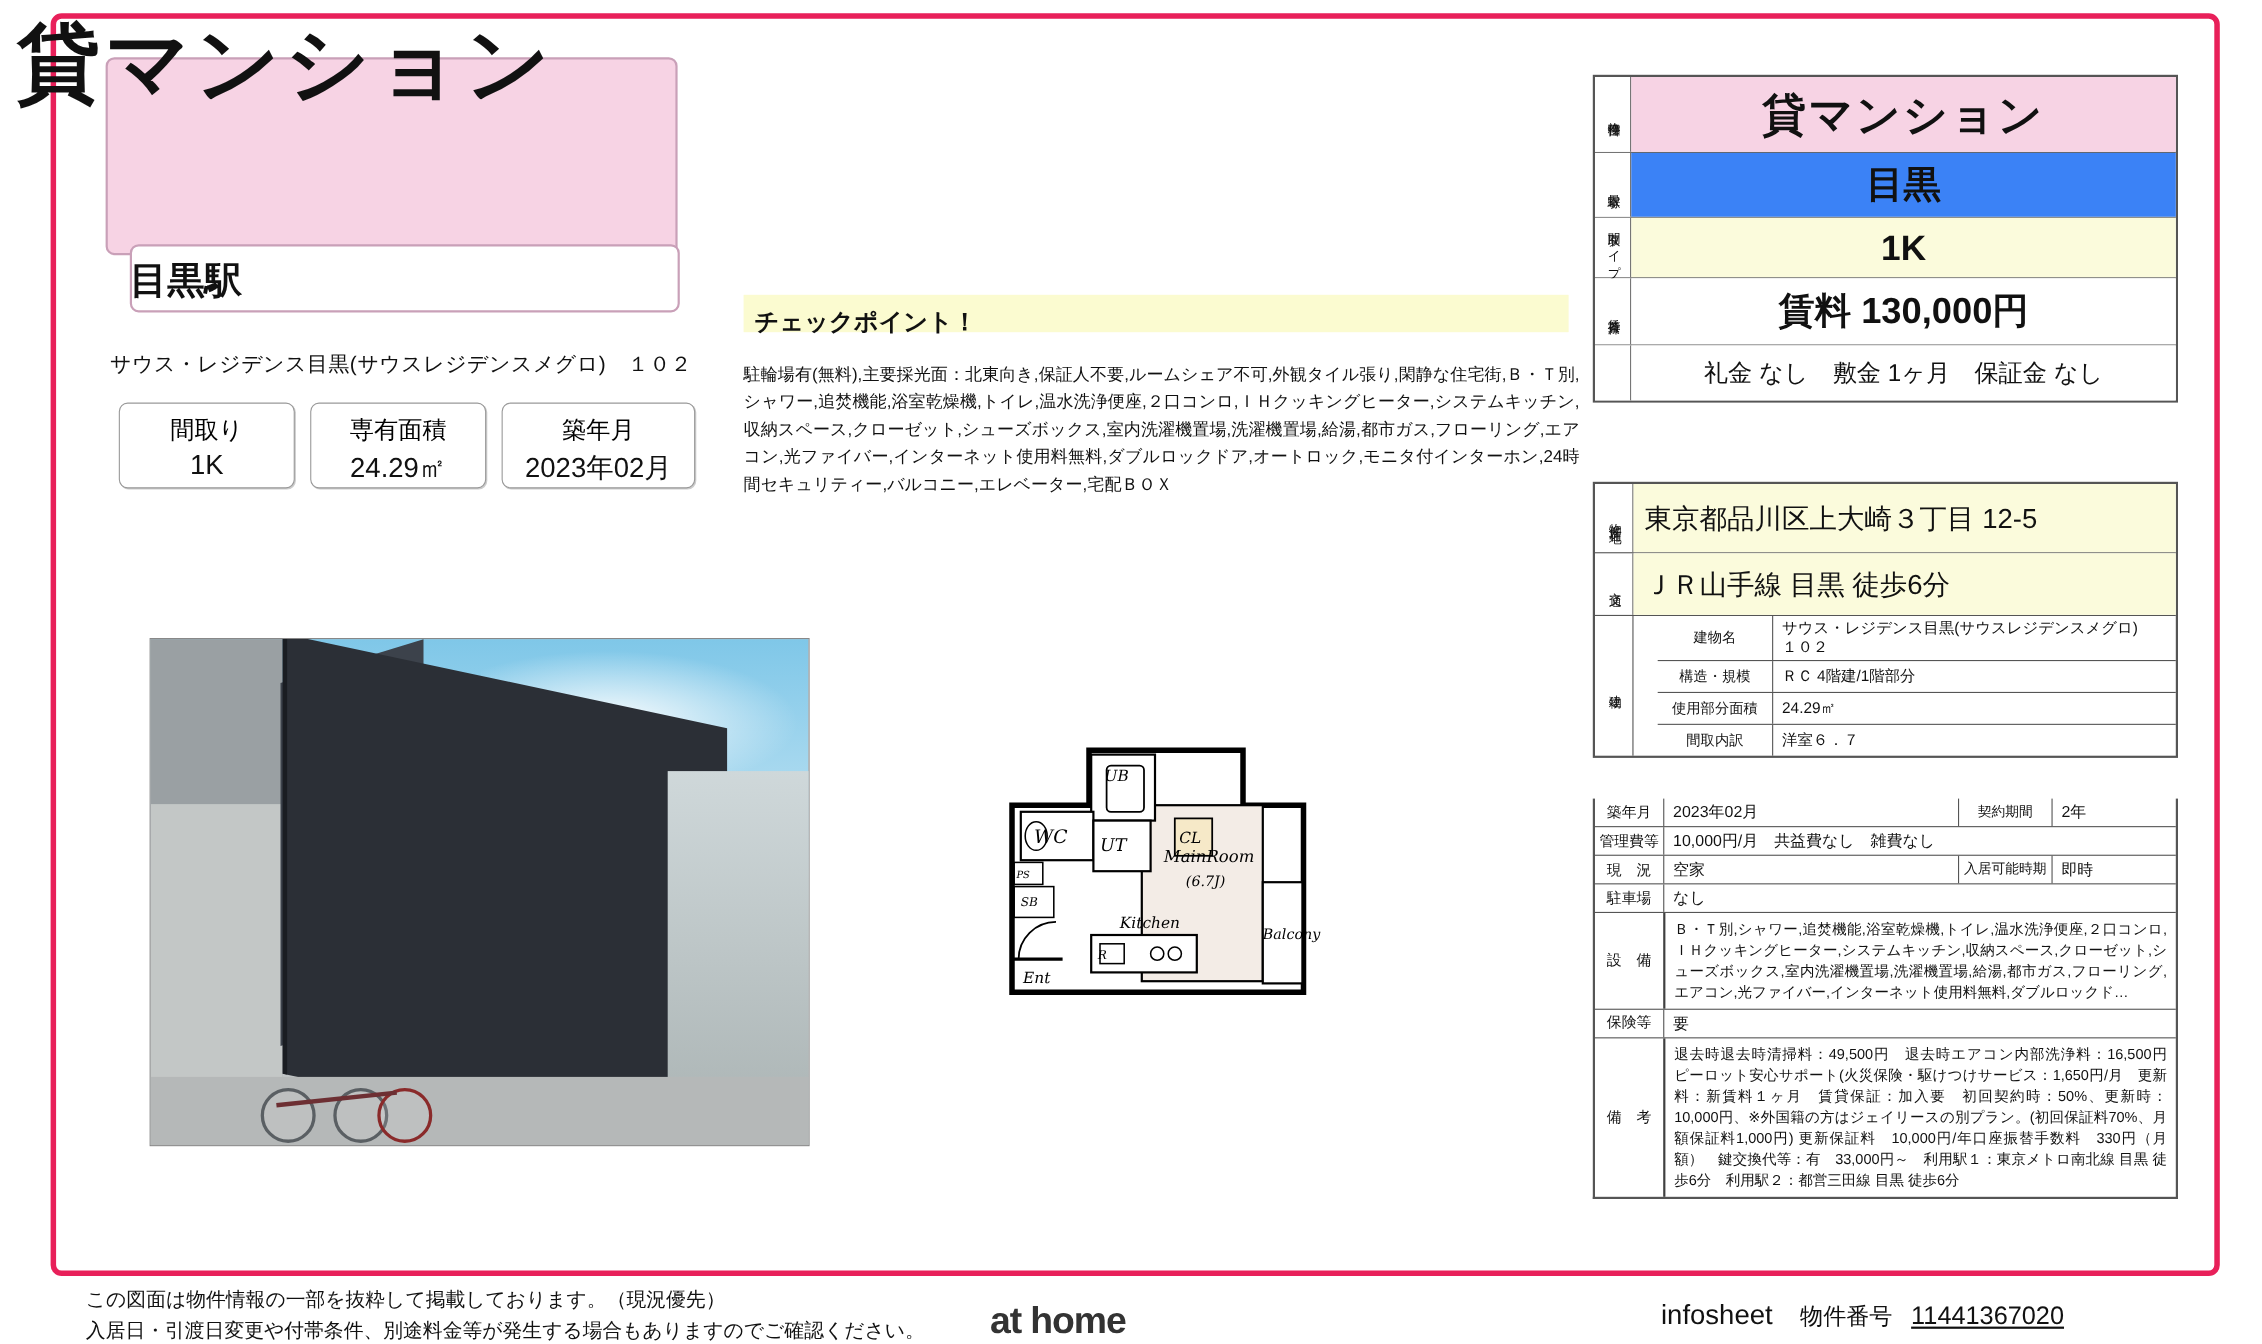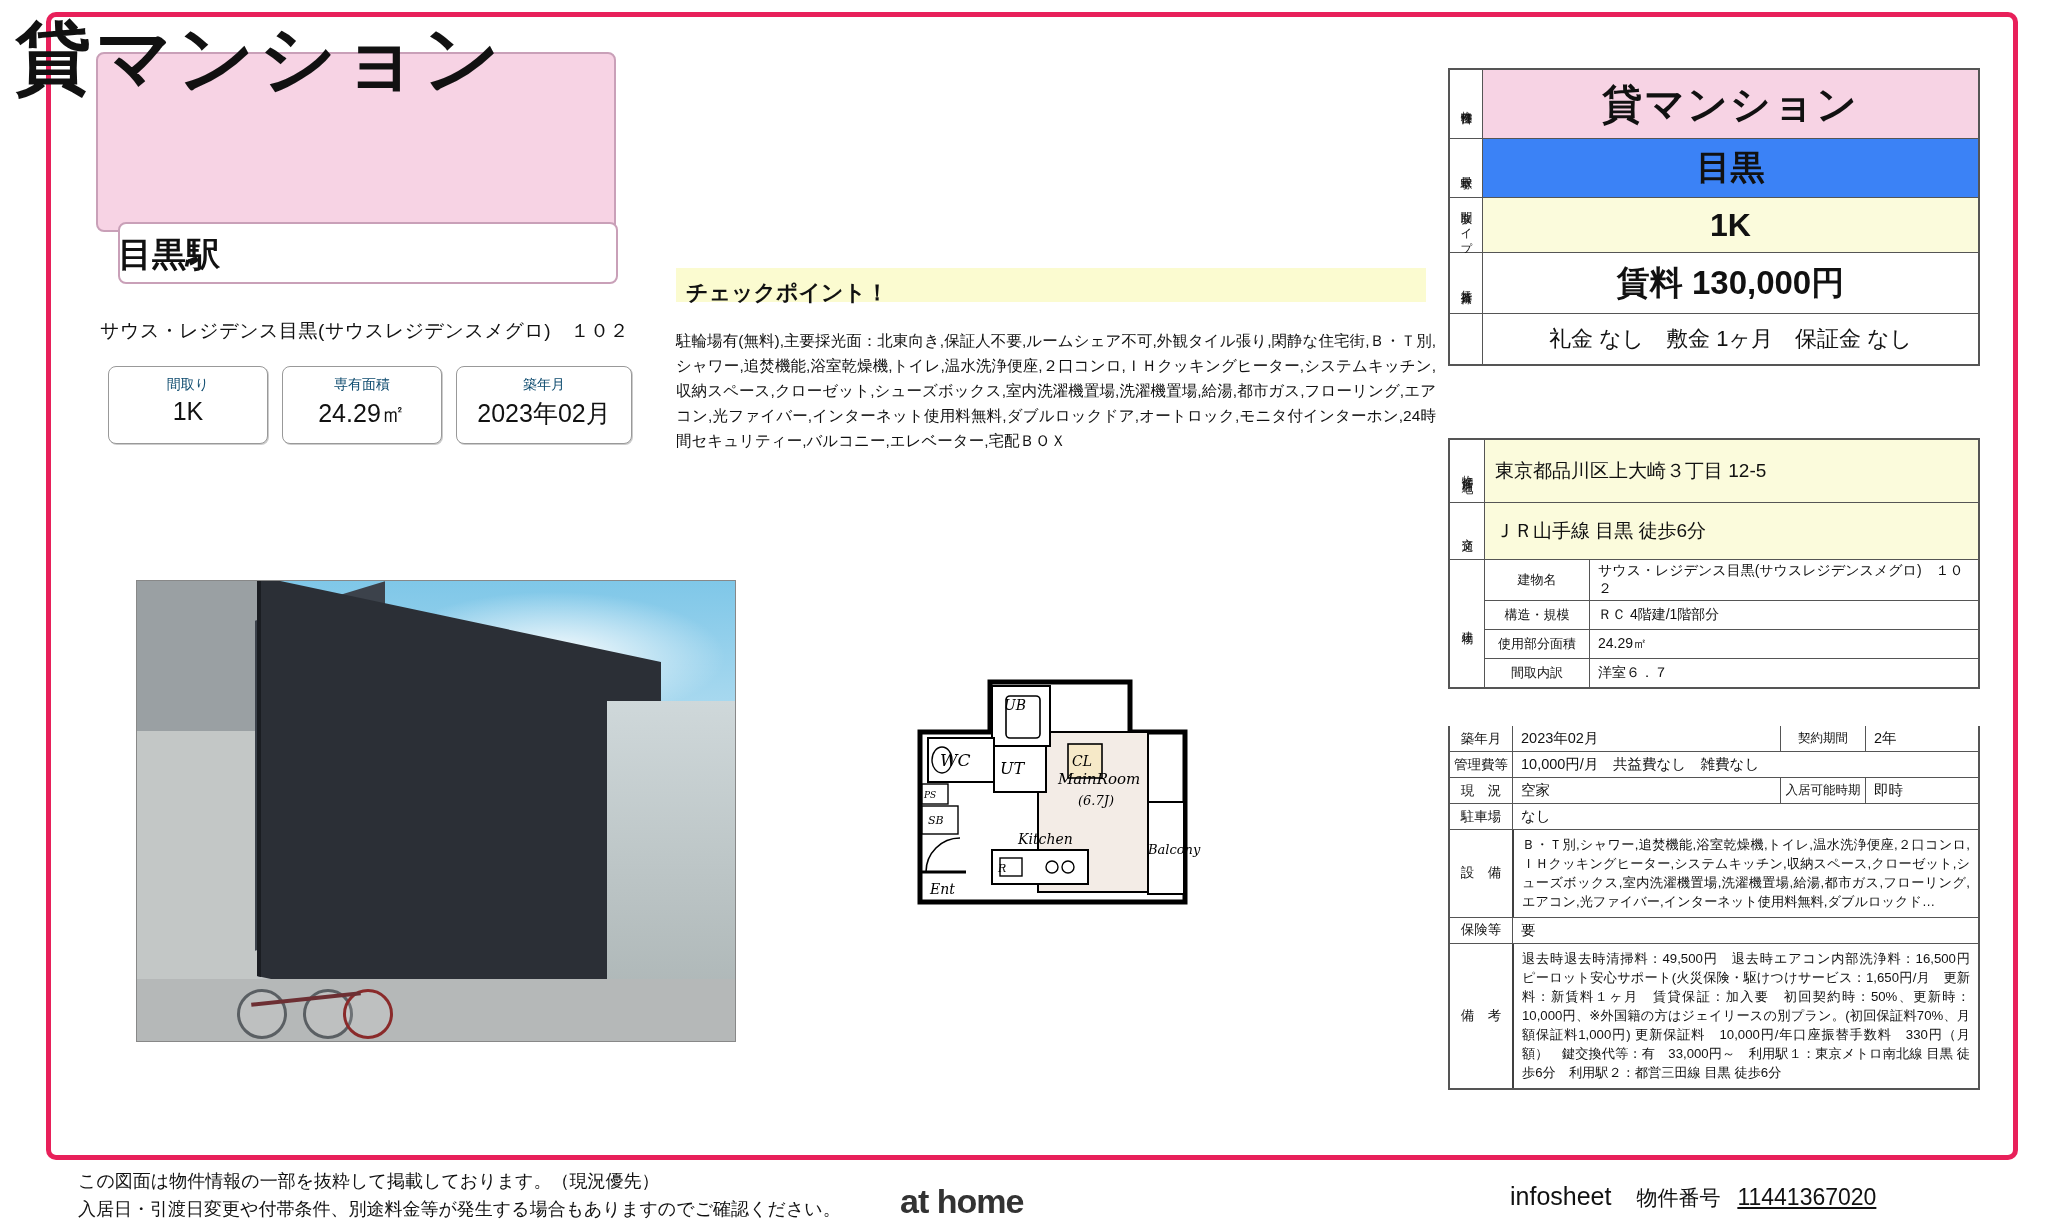--- a/index.html
+++ b/index.html
@@ -42,21 +42,21 @@
   .bldg-name{
     position:absolute;left:100px;top:318px;width:620px;
     font-size:19px;color:#111;letter-spacing:0.5px;
   }
 
   .chip{
     position:absolute;background:#ffffff;border:1px solid #999;border-radius:8px;
     box-sizing:border-box;text-align:center;
     box-shadow:1px 1px 0 #ccc;
   }
-  .chip .lbl{font-size:14px;color:#0c4a6e;margin-top:9px;}
+  .chip .lbl{font-size:22px;color:#000000;margin-top:9px;}
   .chip .val{font-size:25px;color:#111;margin-top:3px;font-weight:normal;}
   #chip1{left:108px;top:366px;width:160px;height:78px;}
   #chip2{left:282px;top:366px;width:160px;height:78px;}
   #chip3{left:456px;top:366px;width:176px;height:78px;}
 
   
   .cp-title{
     position:absolute;left:686px;top:278px;font-size:22px;font-weight:bold;color:#111;
   }
   .cp-hl{
@@ -139,27 +139,27 @@
   .r-station{background:#3b82f6;height:58px;font-size:34px;font-weight:bold;}
   .r-layout{background:#fbfbdc;height:54px;font-size:32px;font-weight:bold;}
   .r-rent{background:#ffffff;height:60px;font-size:33px;font-weight:bold;}
   .r-fee{background:#ffffff;height:50px;font-size:22px;}
 
   .rt2{
     position:absolute;left:1448px;top:438px;width:532px;
     border:2px solid #555;box-sizing:border-box;
   }
   .rt2 .row{display:flex;border-bottom:1px solid #555;}
-  .rt2 .row:last-child{border-bottom:none;}
+  .rt2 .row:last-child{border-bottom:none;gap:22px;}
   .rt2 .lh{
     width:34px;min-width:34px;display:flex;align-items:center;justify-content:center;
     border-right:1px solid #555;font-size:11.5px;writing-mode:vertical-rl;
     letter-spacing:2px;padding:4px 0;color:#111;
   }
-  .rt2 .val{flex:1;display:flex;align-items:center;padding:5px 10px;font-size:19px;color:#111;background:#fbfbdc;}
+  .rt2 .val{flex:1;display:flex;align-items:center;padding:5px 10px;font-size:25px;color:#111;background:#fbfbdc;}
 
   .bgrid{flex:1;display:flex;flex-direction:column;}
   .bgrid .brow{display:flex;border-bottom:1px solid #555;min-height:28px;}
   .bgrid .brow:last-child{border-bottom:none;}
   .bgrid .bk{
     width:104px;min-width:104px;border-right:1px solid #555;
     display:flex;align-items:center;justify-content:center;font-size:13px;color:#111;
   }
   .bgrid .bv{flex:1;display:flex;align-items:center;padding:2px 8px;font-size:14px;color:#111;}
   .bv-big{font-size:20px;}

